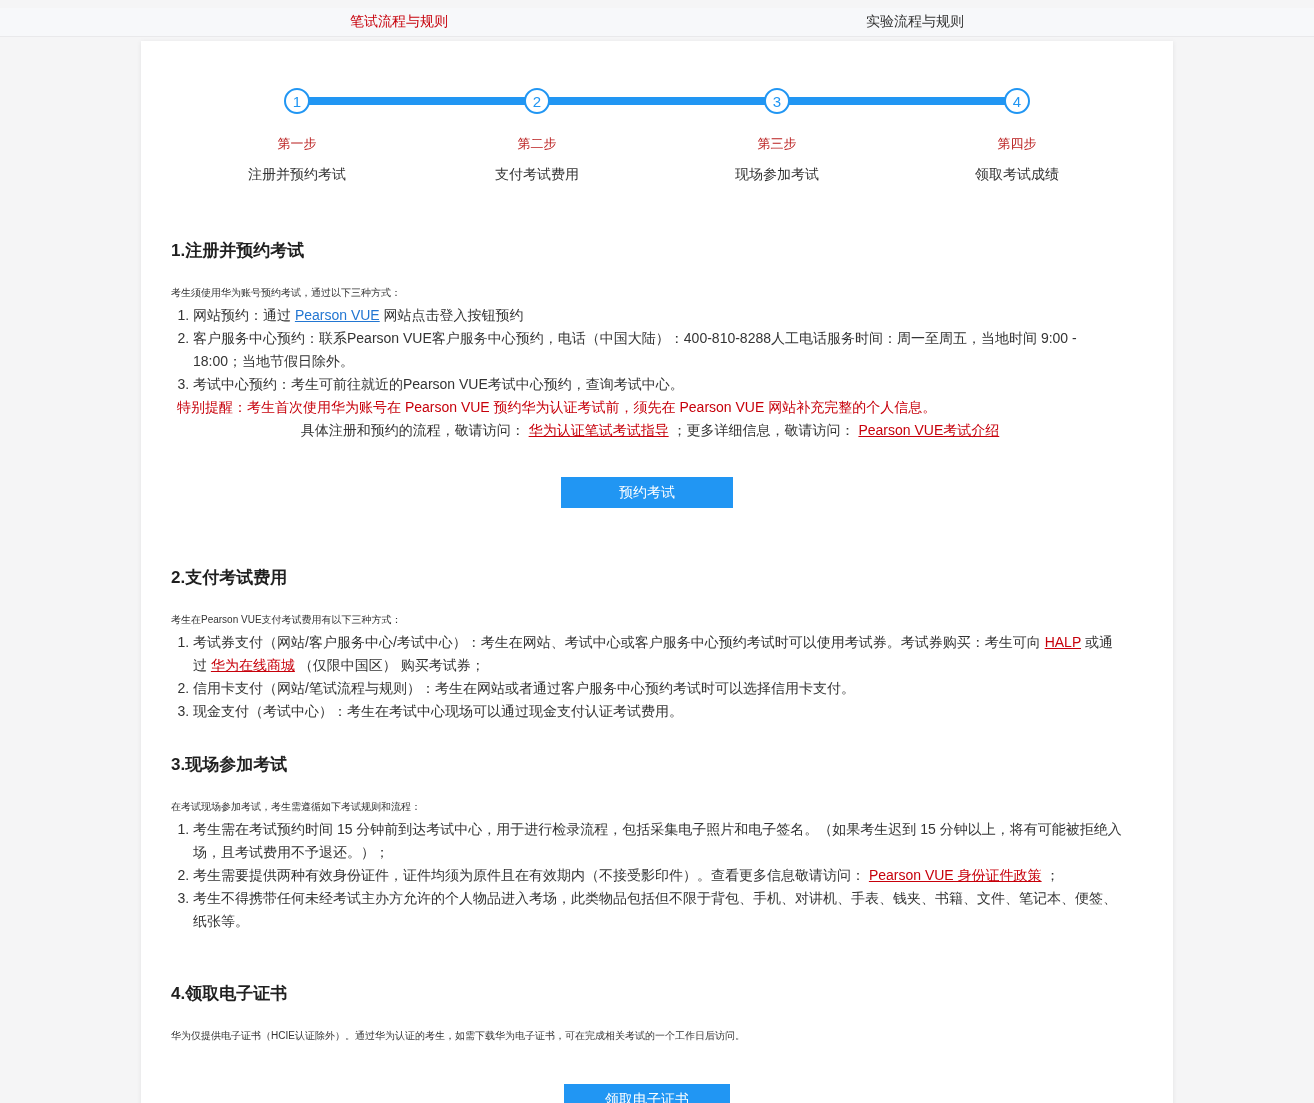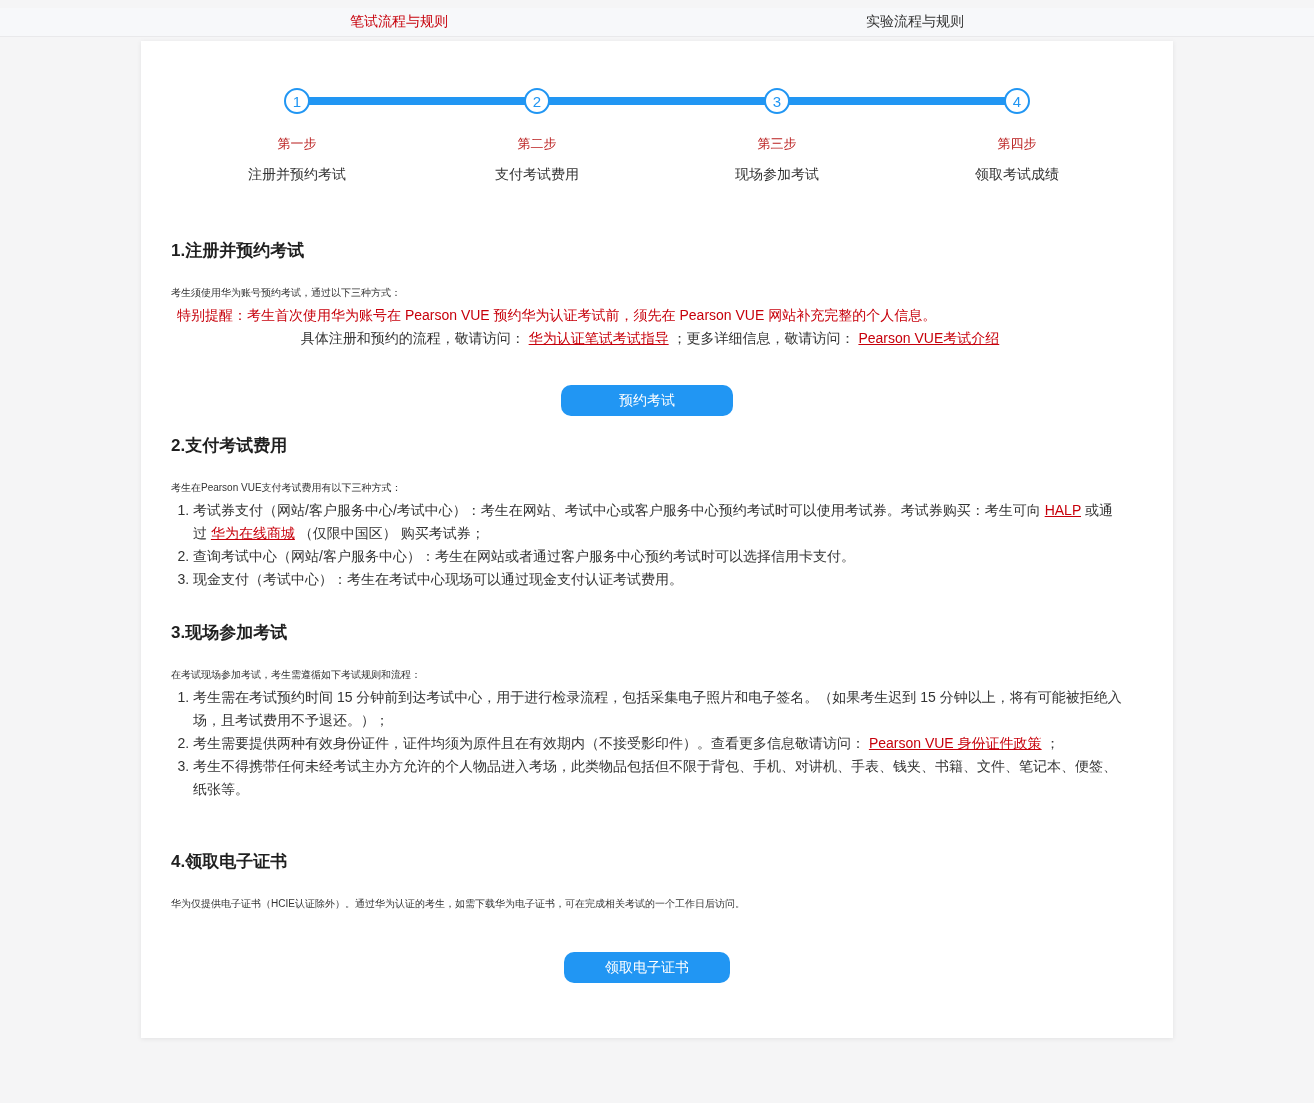--- a/index.html
+++ b/index.html
@@ -31,32 +31,32 @@
                  border:2px solid var(--accent_blue,#2196f3); background:#fff;
                  color:var(--accent_blue,#2196f3); display:flex; align-items:center;
                  justify-content:center; font-size:15px; }
   .step-label { margin-top:21px; font-size:13px; color:#b91c1c; }
   .step-name  { margin-top:13px; font-size:14px; color:#333; }
 
   
   .content { padding:0 50px 0 30px; }
   .section-heading { margin:0; font-size:17px; font-weight:bold; color:#1f1f1f;
                      line-height:24px; }
-  .sec1 { margin-top:55px; } .sec2 { margin-top:18px; }
+  .sec1 { margin-top:55px; } .sec2 { margin-top:58px; }
   .sec3 { margin-top:30px; } .sec4 { margin-top:49px; }
   .intro { margin:18px 0 0; font-size:10px; line-height:23px; }
   ol { margin:0; padding-left:22px; font-size:14px; line-height:23px; }
   .notice { margin:0 0 0 6px; font-size:14px; line-height:23px;
             color:var(--huawei_red,#c7000b); }
   .guide  { margin:0 0 0 6px; font-size:14px; line-height:23px;text-align:center; }
   a.link-blue { color:var(--link_blue,#2276d2); text-decoration:underline; cursor:pointer; }
   a.link-red  { color:var(--huawei_red,#c7000b); text-decoration:underline; cursor:pointer; }
   .btn { display:block; margin:35px auto 0; width:172px; height:31px;
          background:var(--accent_blue,#2196f3); color:#fff; border:none;
-         font-size:14px; cursor:pointer; border-radius:10px; font-family:inherit; }
+         font-size:14px; cursor:pointer; border-radius:0; font-family:inherit; }
   .btn-wide { width:166px; margin-top:37px; }
 </style>
 </head>
 <body>
 
 <header class="tabbar">
   <div class="tabbar-inner">
     <div class="tab active">笔试流程与规则</div>
     <div class="tab">实验流程与规则</div>
   </div>
@@ -86,33 +86,40 @@
       <div class="step-circle">4</div>
       <div class="step-label">第四步</div>
       <div class="step-name">领取考试成绩</div>
     </div>
   </div>
 
   <div class="content">
 
     <h2 class="section-heading sec1">1.注册并预约考试</h2>
     <p class="intro">考生须使用华为账号预约考试，通过以下三种方式：</p>
+    <ol>
+      <li>
+        <span>网站预约：通过 </span><a class="link-blue">Pearson VUE</a><span> 网站点击登入按钮预约</span>
+      </li>
+      <li>客户服务中心预约：联系Pearson VUE客户服务中心预约，电话（中国大陆）：400-810-8288人工电话服务时间：周一至周五，当地时间 9:00 - 18:00；当地节假日除外。</li>
+      <li>考试中心预约：考生可前往就近的Pearson VUE考试中心预约，查询考试中心。</li>
+    </ol>
     <p class="notice">特别提醒：考生首次使用华为账号在 Pearson VUE 预约华为认证考试前，须先在 Pearson VUE 网站补充完整的个人信息。</p>
     <p class="guide">
       <span>具体注册和预约的流程，敬请访问： </span><a class="link-red">华为认证笔试考试指导</a><span> ；更多详细信息，敬请访问： </span><a class="link-red">Pearson VUE考试介绍</a>
     </p>
     <button class="btn">预约考试</button>
 
     <h2 class="section-heading sec2">2.支付考试费用</h2>
     <p class="intro">考生在Pearson VUE支付考试费用有以下三种方式：</p>
     <ol>
       <li>
         <span>考试券支付（网站/客户服务中心/考试中心）：考生在网站、考试中心或客户服务中心预约考试时可以使用考试券。考试券购买：考生可向 </span><a class="link-red">HALP</a><span> 或通过 </span><a class="link-red">华为在线商城</a><span> （仅限中国区） 购买考试券；</span>
       </li>
-      <li>查询考试中心（网站/客户服务中心）：考生在网站或者通过客户服务中心预约考试时可以选择信用卡支付。</li>
+      <li>信用卡支付（网站/笔试流程与规则）：考生在网站或者通过客户服务中心预约考试时可以选择信用卡支付。</li>
       <li>现金支付（考试中心）：考生在考试中心现场可以通过现金支付认证考试费用。</li>
     </ol>
 
     <h2 class="section-heading sec3">3.现场参加考试</h2>
     <p class="intro">在考试现场参加考试，考生需遵循如下考试规则和流程：</p>
     <ol>
       <li>考生需在考试预约时间 15 分钟前到达考试中心，用于进行检录流程，包括采集电子照片和电子签名。（如果考生迟到 15 分钟以上，将有可能被拒绝入场，且考试费用不予退还。）；</li>
       <li>
         <span>考生需要提供两种有效身份证件，证件均须为原件且在有效期内（不接受影印件）。查看更多信息敬请访问： </span><a class="link-red">Pearson VUE 身份证件政策</a><span> ；</span>
       </li>

